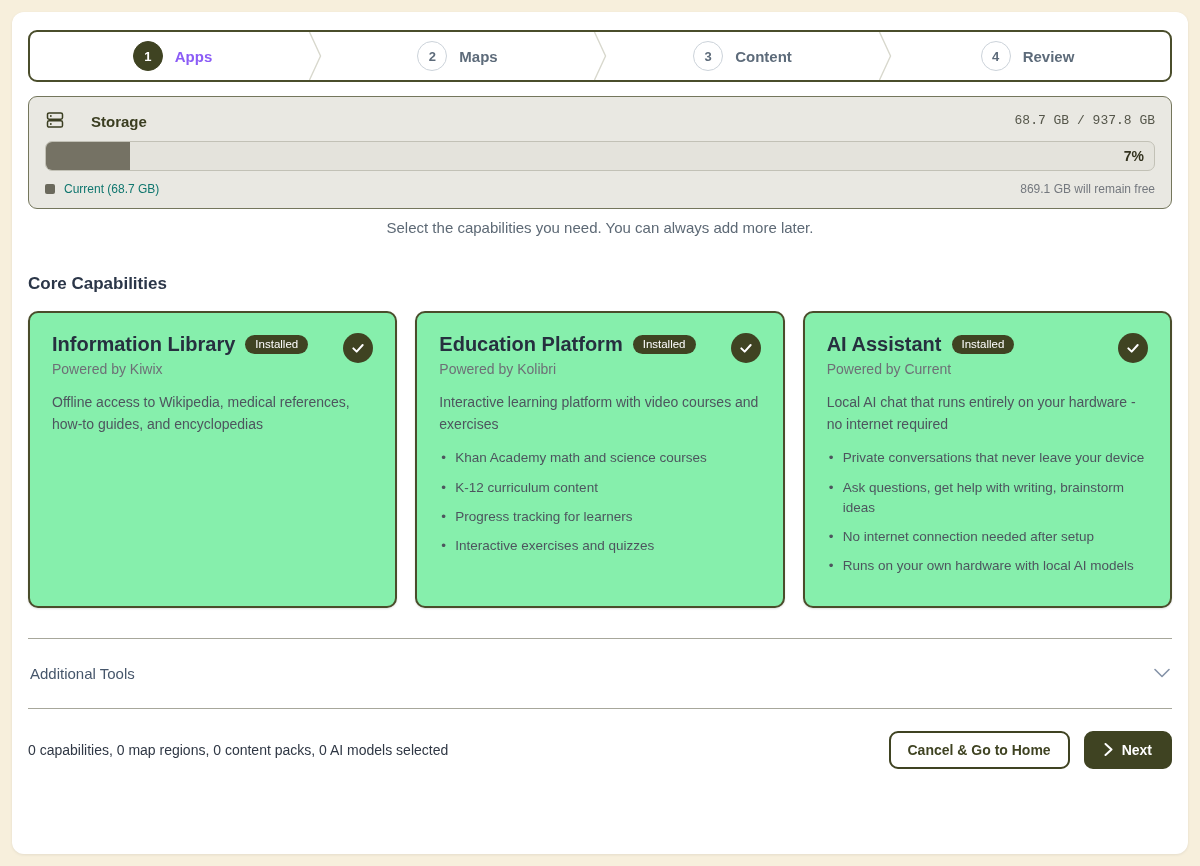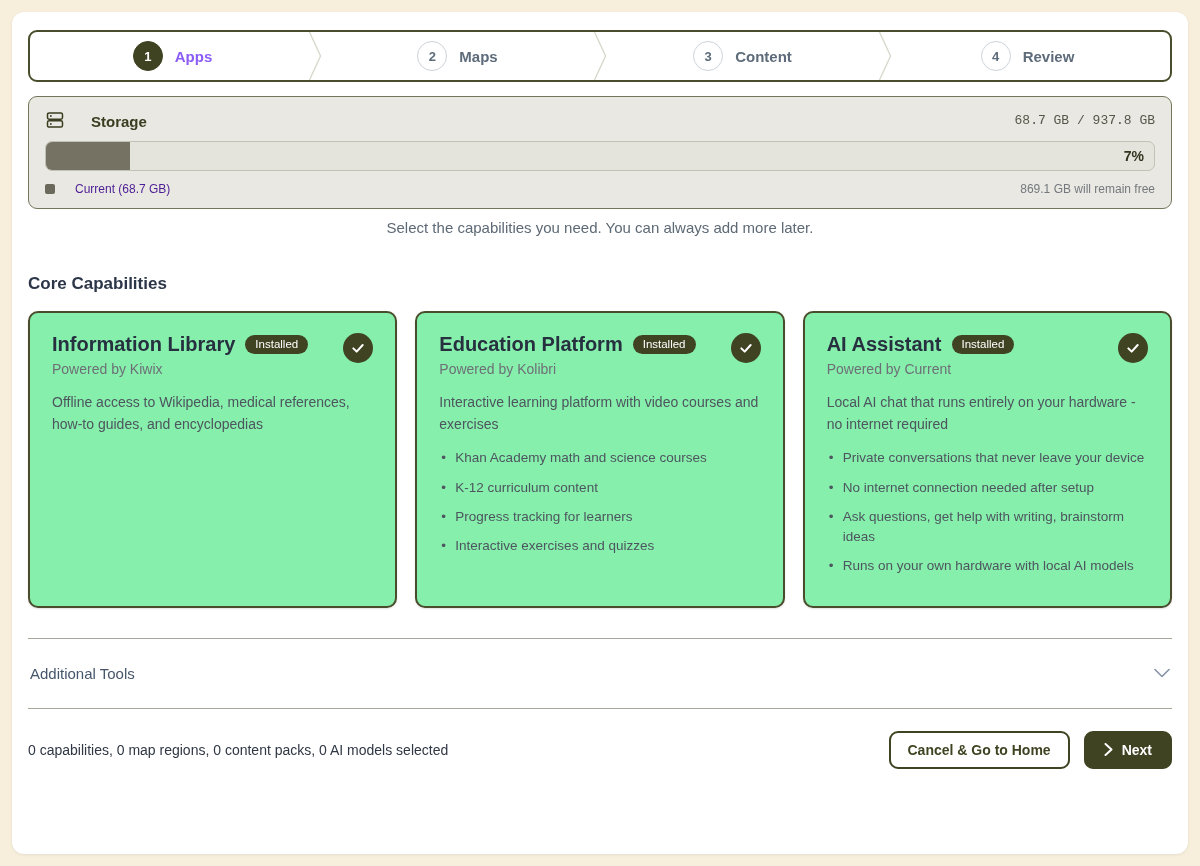--- a/index.html
+++ b/index.html
@@ -60,21 +60,21 @@
     position:relative; margin-top:11px; height:30px;
     background:#e4e3dc; border:1px solid #c2c1b6; border-radius:7px;
     overflow:hidden;
   }
   .progress-fill { position:absolute; left:0; top:0; bottom:0; background:#757264; }
   .progress-pct {
     position:absolute; right:10px; top:0; line-height:28px;
     font-size:14px; font-weight:bold; color:#33331f;
   }
   .storage-legend { margin-top:11px; display:flex; justify-content:space-between; align-items:center; }
-  .legend-left { display:flex; align-items:center; gap:20px; font-size:12px; color:#4c1d95;text-align:center; }
+  .legend-left { display:flex; align-items:center; gap:9px; font-size:12px; color:#0f766e;text-align:center; }
   .legend-swatch { width:10px; height:10px; border-radius:2px; background:#6b695c; }
   .legend-right { font-size:12px; color:#74787e; }
 
   
   .intro-heading { margin-top:32px; text-align:center; font-size:28px; font-weight:bold; color:#1f2733; letter-spacing:.2px; }
   .intro-sub { margin-top:10px; text-align:center; font-size:15px; color:#5d6975; }
 
   
   .section-title { margin-top:38px; font-size:17px; font-weight:bold; color:#2b3648; }
   .cards { margin-top:17px; display:grid; grid-template-columns:repeat(3,1fr); gap:18px; align-items:stretch; }
@@ -247,22 +247,22 @@
         </div>
         <div class="check-circle">
           <svg width="16" height="16" viewBox="0 0 24 24">
               <polyline points="5,12.5 10,17.5 19,7.5" fill="none" stroke="#fff" stroke-width="3" stroke-linecap="round" stroke-linejoin="round"></polyline>
             </svg>
         </div>
       </div>
       <div class="card-desc">Local AI chat that runs entirely on your hardware - no internet required</div>
       <ul class="card-bullets">
         <li>Private conversations that never leave your device</li>
+        <li>Ask questions, get help with writing, brainstorm ideas</li>
         <li>No internet connection needed after setup</li>
-        <li>Ask questions, get help with writing, brainstorm ideas</li>
         <li>Runs on your own hardware with local AI models</li>
       </ul>
     </div>
 
   </div>
 
   <hr class="divider">
   <div class="addl-row">
     <span class="addl-label">Additional Tools</span>
     <svg width="16" height="10" viewBox="0 0 16 10">

